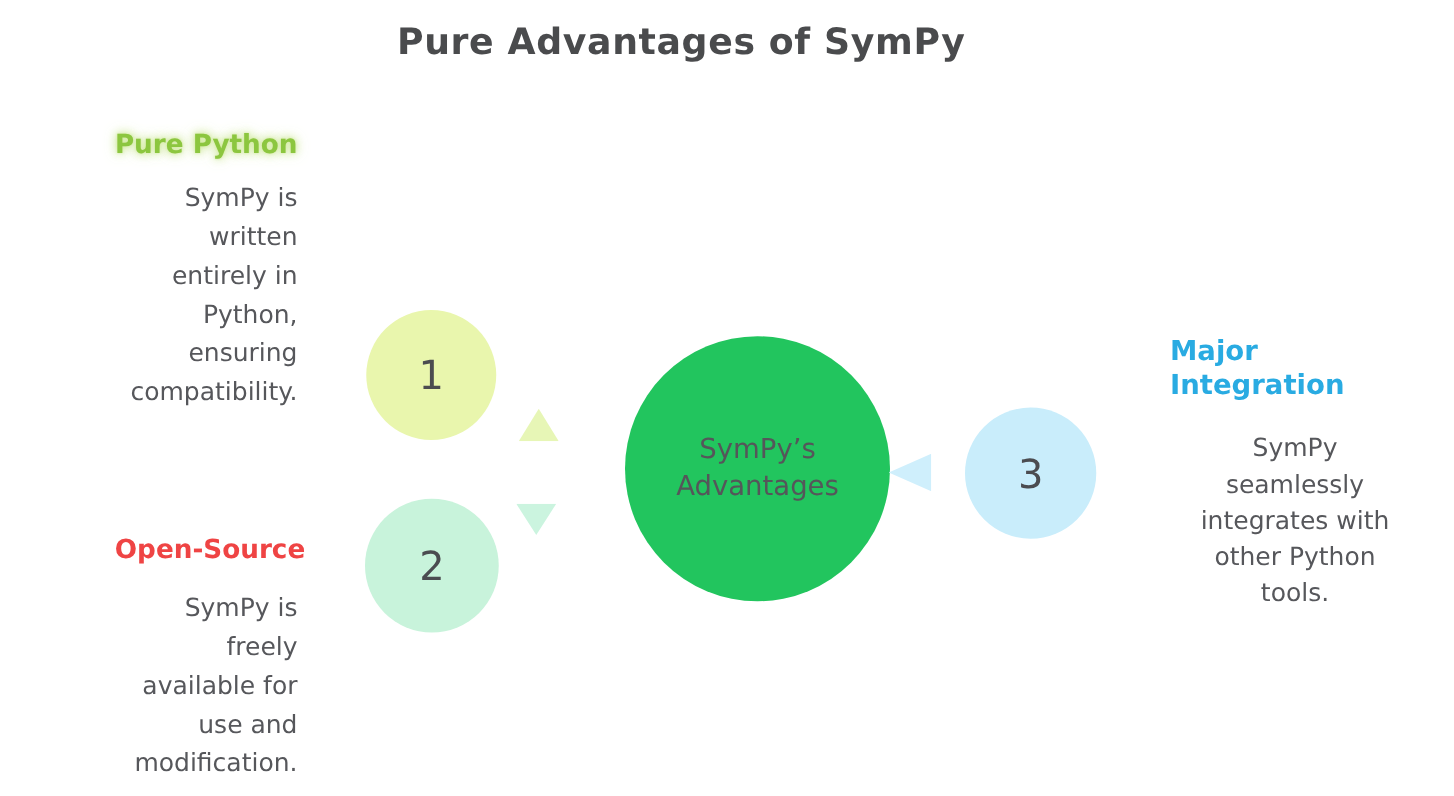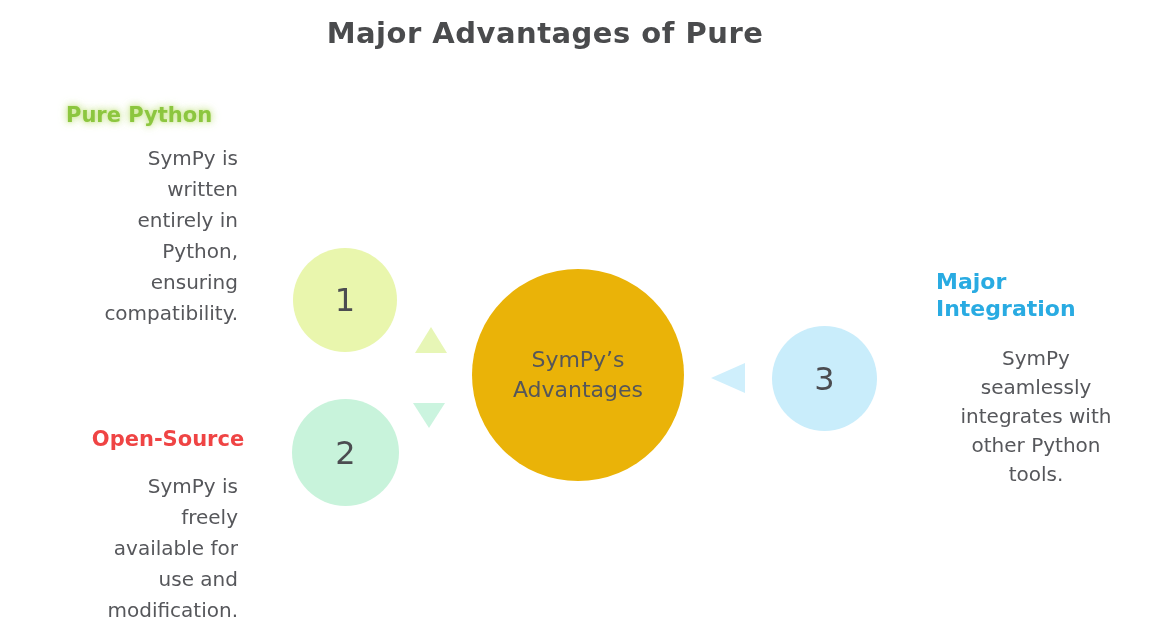--- a/index.html
+++ b/index.html
@@ -59,23 +59,23 @@
     text-align: center;
     width: 170px;
   }
   .arrow { position: absolute; display: block; }
 </style>
 </head>
 <body>
 
 <div class="canvas">
 
-  <div class="title">Major Advantages of Pure</div>
+  <div class="title">Pure Advantages of SymPy</div>
 
-  <div class="heading glow-green" style="left: 66px; top: 102px; width: 172px; text-align: left; color: rgb(140, 198, 63);">Pure Python</div>
+  <div class="heading glow-green" style="left: 66px; top: 102px; width: 172px; text-align: right; color: rgb(140, 198, 63);">Pure Python</div>
   <div class="para align-right" style="left: 60px; top: 143px; width: 178px;">SymPy is
 written
 entirely in
 Python,
 ensuring
 compatibility.</div>
 
   <div class="heading" style="left: 82px; top: 426px; width: 172px; text-align: center; color: #ef4444;">Open-Source</div>
   <div class="para align-right" style="left: 60px; top: 471px; width: 178px;">SymPy is
 freely
@@ -95,21 +95,21 @@
   </div>
 
   <div class="circle" style="left: 292px; top: 399px; width: 107px; height: 107px; background: rgb(200, 243, 219);">
     <span class="num">2</span>
   </div>
 
   <div class="circle" style="left: 772px; top: 326px; width: 105px; height: 105px; background: rgb(201, 237, 251);">
     <span class="num">3</span>
   </div>
 
-  <div class="circle" style="left: 472px; top: 269px; width: 212px; height: 212px; background: #eab308;">
+  <div class="circle" style="left: 500px; top: 269px; width: 212px; height: 212px; background: #22c55e;">
     <span class="center-label">SymPy’s Advantages</span>
   </div>
 
   <svg class="arrow" style="left: 415px; top: 327px;" width="32" height="26" viewBox="0 0 32 26">
     <polygon points="16,0 32,26 0,26" style="fill: rgb(231, 246, 182);"></polygon>
   </svg>
 
   <svg class="arrow" style="left: 413px; top: 403px;" width="32" height="25" viewBox="0 0 32 25">
     <polygon points="0,0 32,0 16,25" style="fill: rgb(203, 244, 223);"></polygon>
   </svg>

